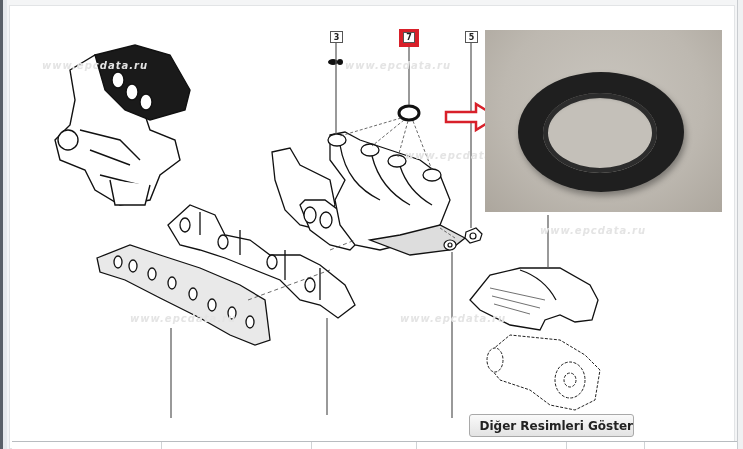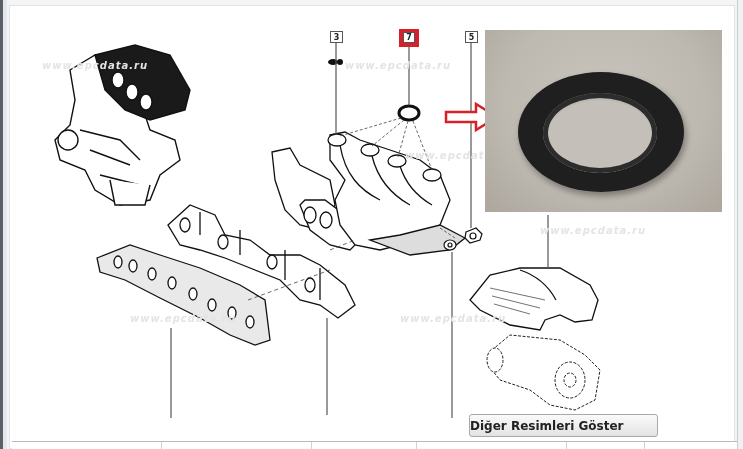--- a/index.html
+++ b/index.html
@@ -28,23 +28,23 @@
   }
   .ring-outer {
     position:absolute; left:33px; top:42px; width:166px; height:120px; border-radius:50%;
     background:#1f1f1f; box-shadow: 2px 4px 6px rgba(0,0,0,0.35);
   }
   .ring-inner {
     position:absolute; left:25px; top:21px; width:114px; height:80px; border-radius:50%;
     background:#c4c0b9; box-shadow: inset 0 0 0 5px #2c2c2c, inset 0 3px 4px rgba(0,0,0,0.5);
   }
   .show-more-btn {
-    position:absolute; left:469px; top:414px; width:189px; height:23px;
+    position:absolute; left:469px; top:414px; width:165px; height:23px;
     background:linear-gradient(#fafafa,#e3e3e3); border:1px solid #a9a9a9; border-radius:3px;
-    font:bold 12px "DejaVu Sans", sans-serif; color:#222; text-align:left; line-height:22px; box-sizing:border-box;
+    font:bold 12px "DejaVu Sans", sans-serif; color:#222; text-align:right; line-height:22px; box-sizing:border-box;
     cursor:pointer;
   }
   .table-head {
     position:absolute; left:12px; top:441px; width:725px; height:8px; border-top:1px solid #b8bcc0; background:#fff;
     display:flex;
   }
   .th { height:8px; border-right:1px solid #d0d3d6; box-sizing:border-box; }
 </style>
 </head>
 <body>

